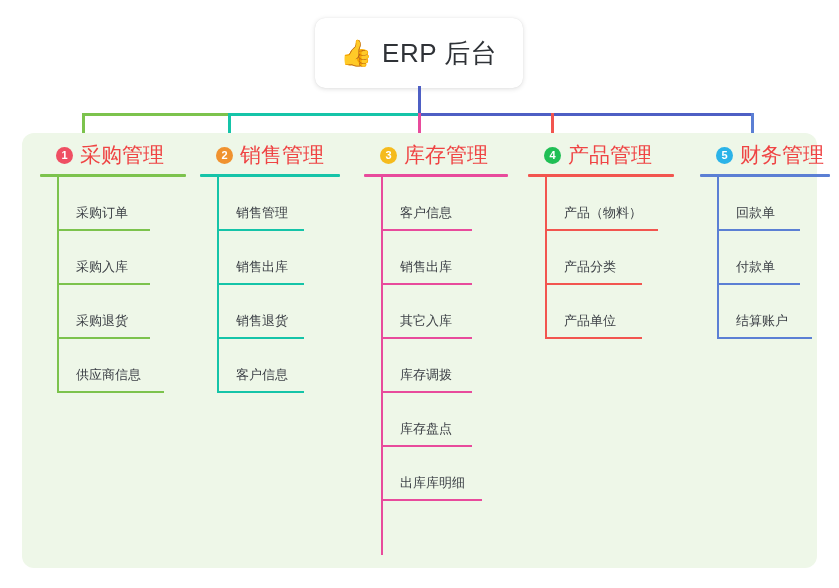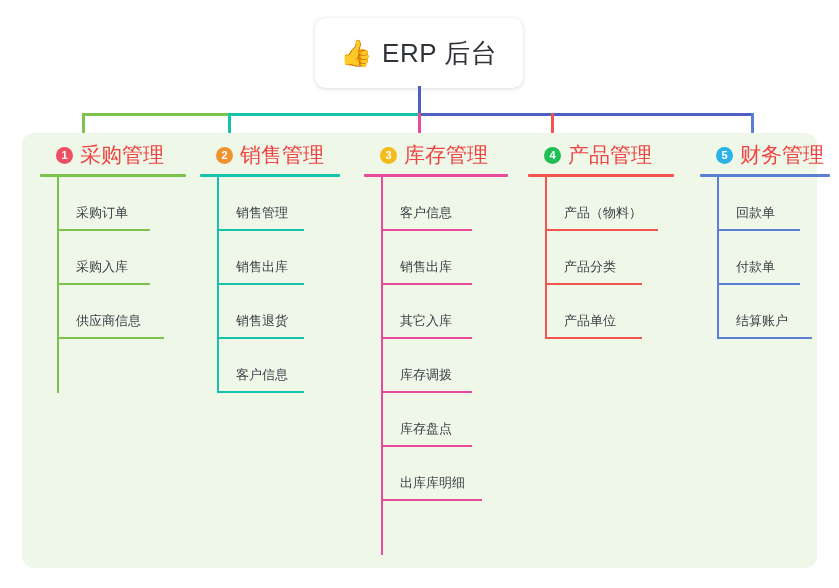--- a/index.html
+++ b/index.html
@@ -162,20 +162,24 @@
         <div class="spine" style="background: rgb(124, 195, 77); height: 216px;"></div>
         <div class="leaf">
           <span class="leaf-label">采购订单</span>
           <div class="leaf-rule" style="background: rgb(124, 195, 77); width: 92px;"></div>
         </div>
         <div class="leaf">
           <span class="leaf-label">采购入库</span>
           <div class="leaf-rule" style="background: rgb(124, 195, 77); width: 92px;"></div>
         </div>
         <div class="leaf">
+          <span class="leaf-label">采购退货</span>
+          <div class="leaf-rule" style="background: rgb(124, 195, 77); width: 92px;"></div>
+        </div>
+        <div class="leaf">
           <span class="leaf-label">供应商信息</span>
           <div class="leaf-rule" style="background: rgb(124, 195, 77); width: 106px;"></div>
         </div>
       </div>
     </div>
   <div class="column" id="col-2" style="left:200px; width:140px;">
       <div class="col-head">
         <span class="col-badge" style="background: rgb(240, 146, 47);">2</span>
         <span class="col-title">销售管理</span>
       </div>

